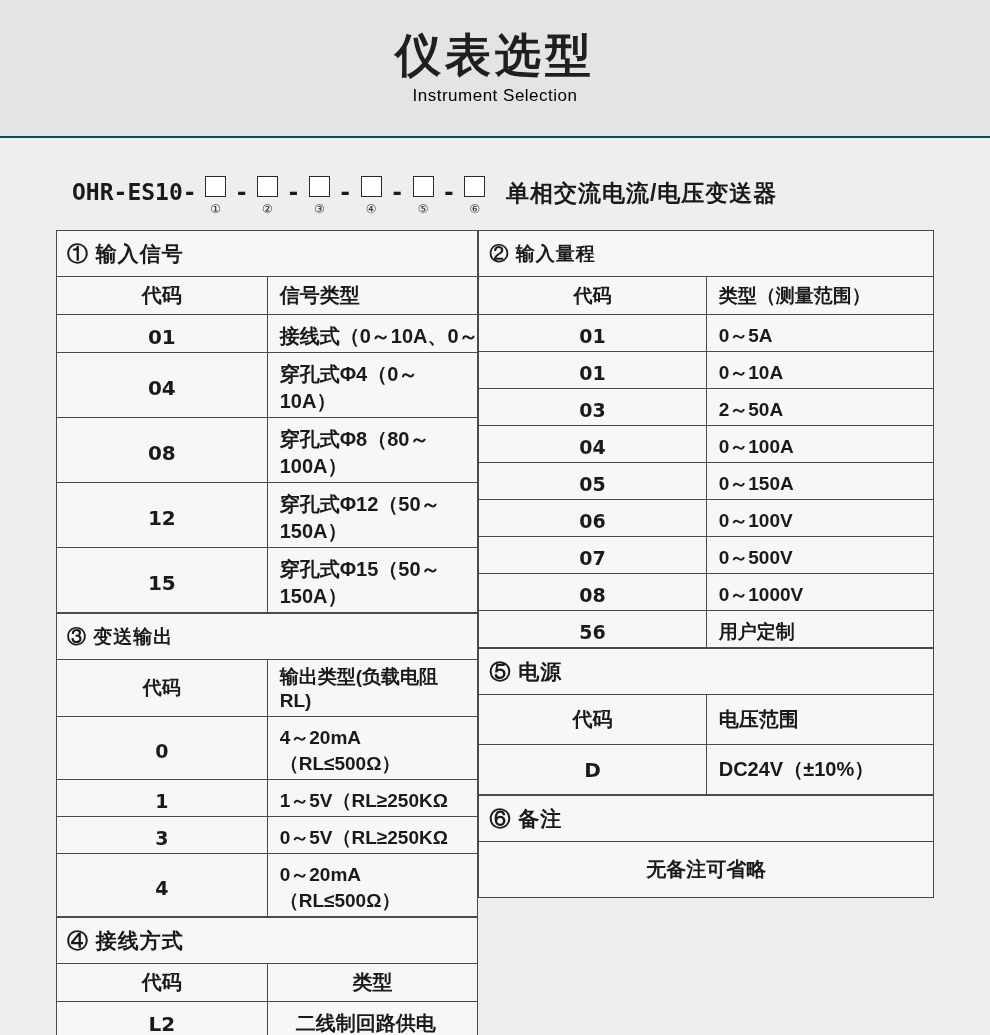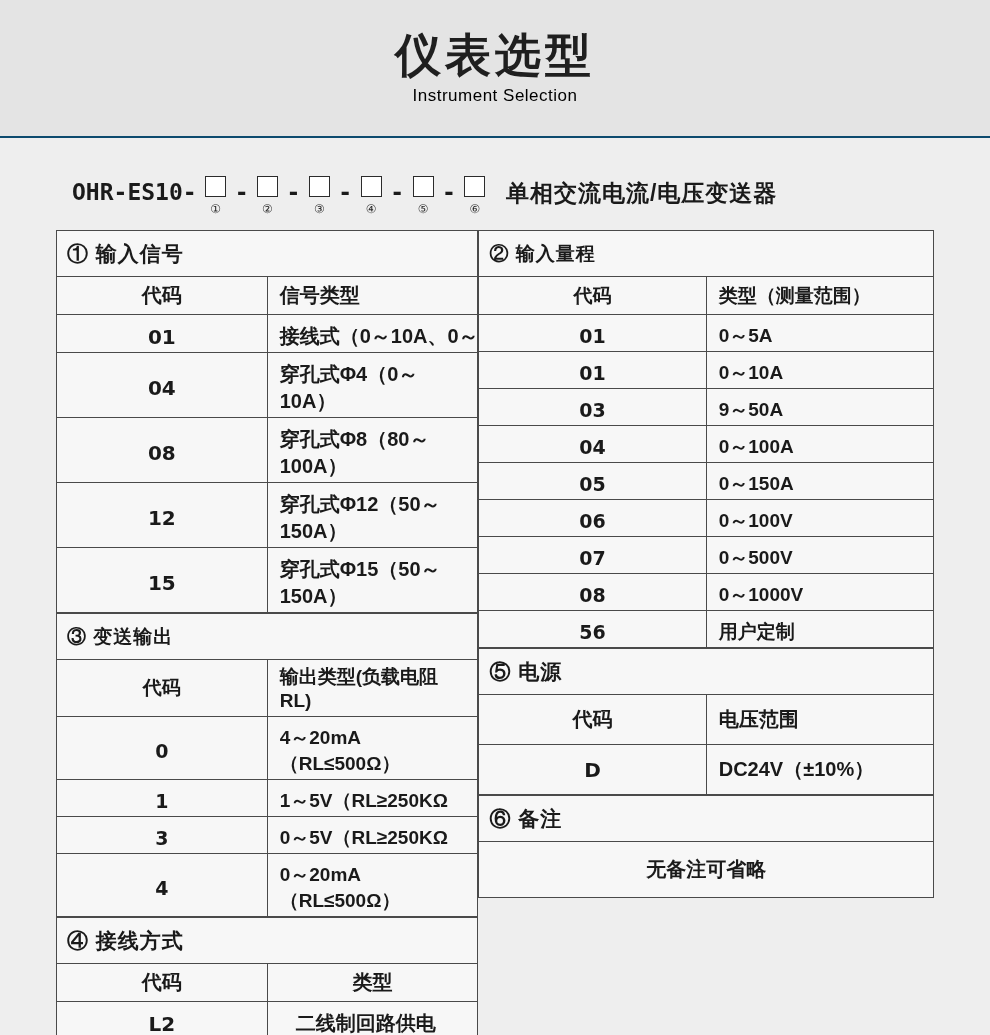--- a/index.html
+++ b/index.html
@@ -283,21 +283,21 @@
       <tr class="tight">
         <td class="code-cell">01</td>
         <td class="val-cell">0～5A</td>
       </tr>
       <tr class="tight">
         <td class="code-cell">01</td>
         <td class="val-cell">0～10A</td>
       </tr>
       <tr class="tight">
         <td class="code-cell">03</td>
-        <td class="val-cell">9～50A</td>
+        <td class="val-cell">2～50A</td>
       </tr>
       <tr class="tight">
         <td class="code-cell">04</td>
         <td class="val-cell">0～100A</td>
       </tr>
       <tr class="tight">
         <td class="code-cell">05</td>
         <td class="val-cell">0～150A</td>
       </tr>
       <tr class="tight">

